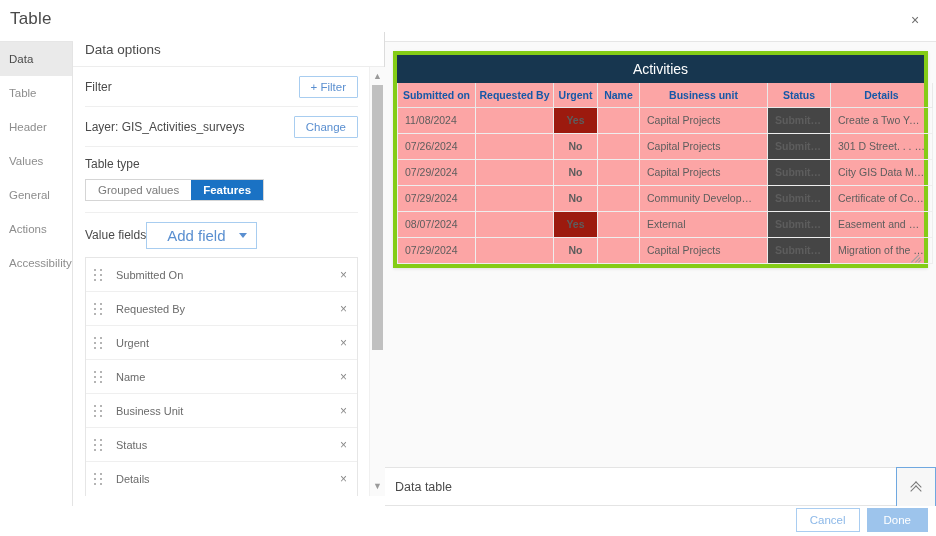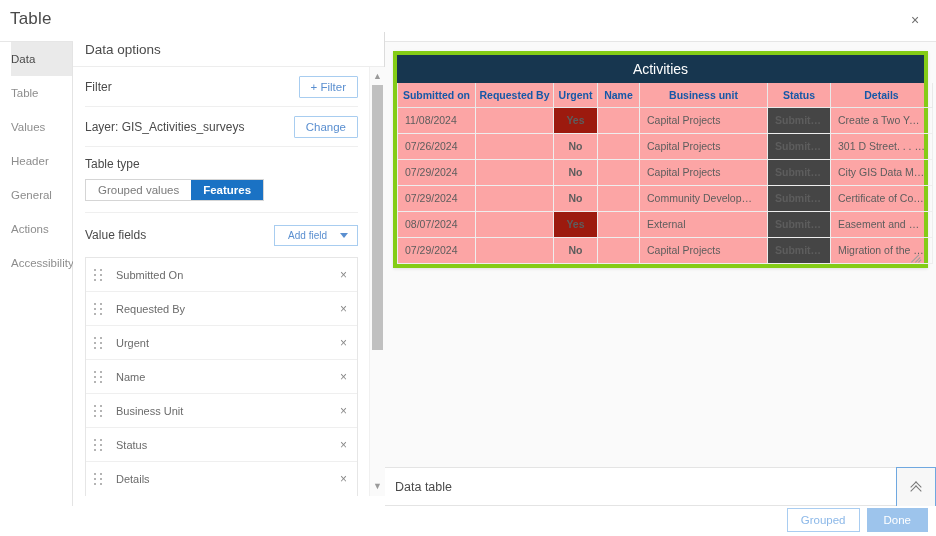--- a/index.html
+++ b/index.html
@@ -49,25 +49,25 @@
   .sidenav {
     position: absolute;
     left: 0; top: 42px;
     width: 73px; height: 464px;
     background: #ffffff;
     border-right: 1px solid #e4e4e4;
   }
   .sidenav-item {
     height: 34px;
     line-height: 34px;
+    padding-left: 9px;
     font-size: 11.5px;
     color: #8d8d8d;
     cursor: pointer;
     white-space: nowrap;
-    margin-left: 11px;
   }
   .sidenav-item.active {
     background: #eaeaea;
     color: #4a4a4a;
   }
 
   
   .options-panel {
     position: absolute;
     left: 73px; top: 32px;
@@ -148,29 +148,28 @@
   }
   .seg.selected {
     background: #1a72c4;
     color: #ffffff;
     font-weight: bold;
   }
 
   .valuefields-row {
     display: flex;
     align-items: center;
-    justify-content: space-between;
     height: 44px;
   }
   .btn-dropdown {
     border: 1px solid #a8cdf0;
     background: #ffffff;
     color: #5a8fd0;
-    font-size: 10px;
-    padding: 4px 9px 4px 13px;
+    font-size: 15px;
+    padding: 4px 9px 4px 20px;
     cursor: pointer;
     display: inline-flex;
     align-items: center;
     gap: 13px;
     font-family: "Liberation Sans", sans-serif;
   }
   .caret {
     width: 0; height: 0;
     border-left: 4px solid transparent;
     border-right: 4px solid transparent;
@@ -415,22 +414,22 @@
 
   <div class="titlebar">
     <div class="title">Table</div>
     <button class="close-btn">×</button>
   </div>
   <div class="hdr-divider"></div>
 
   <div class="sidenav">
     <div class="sidenav-item active">Data</div>
     <div class="sidenav-item">Table</div>
+    <div class="sidenav-item">Header</div>
     <div class="sidenav-item">Values</div>
-    <div class="sidenav-item">Header</div>
     <div class="sidenav-item">General</div>
     <div class="sidenav-item">Actions</div>
     <div class="sidenav-item">Accessibility</div>
   </div>
 
   <div class="options-panel">
     <div class="options-header">Data options</div>
 
     <div class="options-body">
       <div class="options-inner">
@@ -651,18 +650,18 @@
 
   <div class="datatable-bar">
     <div class="label">Data table</div>
     <div class="expand-btn">
       <span class="chev-up"></span>
     </div>
   </div>
 
   <div class="footer">
     <div class="footer-actions">
-      <button class="btn-cancel">Grouped</button>
+      <button class="btn-cancel">Cancel</button>
       <button class="btn-done">Done</button>
     </div>
   </div>
 
 </div>
 
 </body></html>

